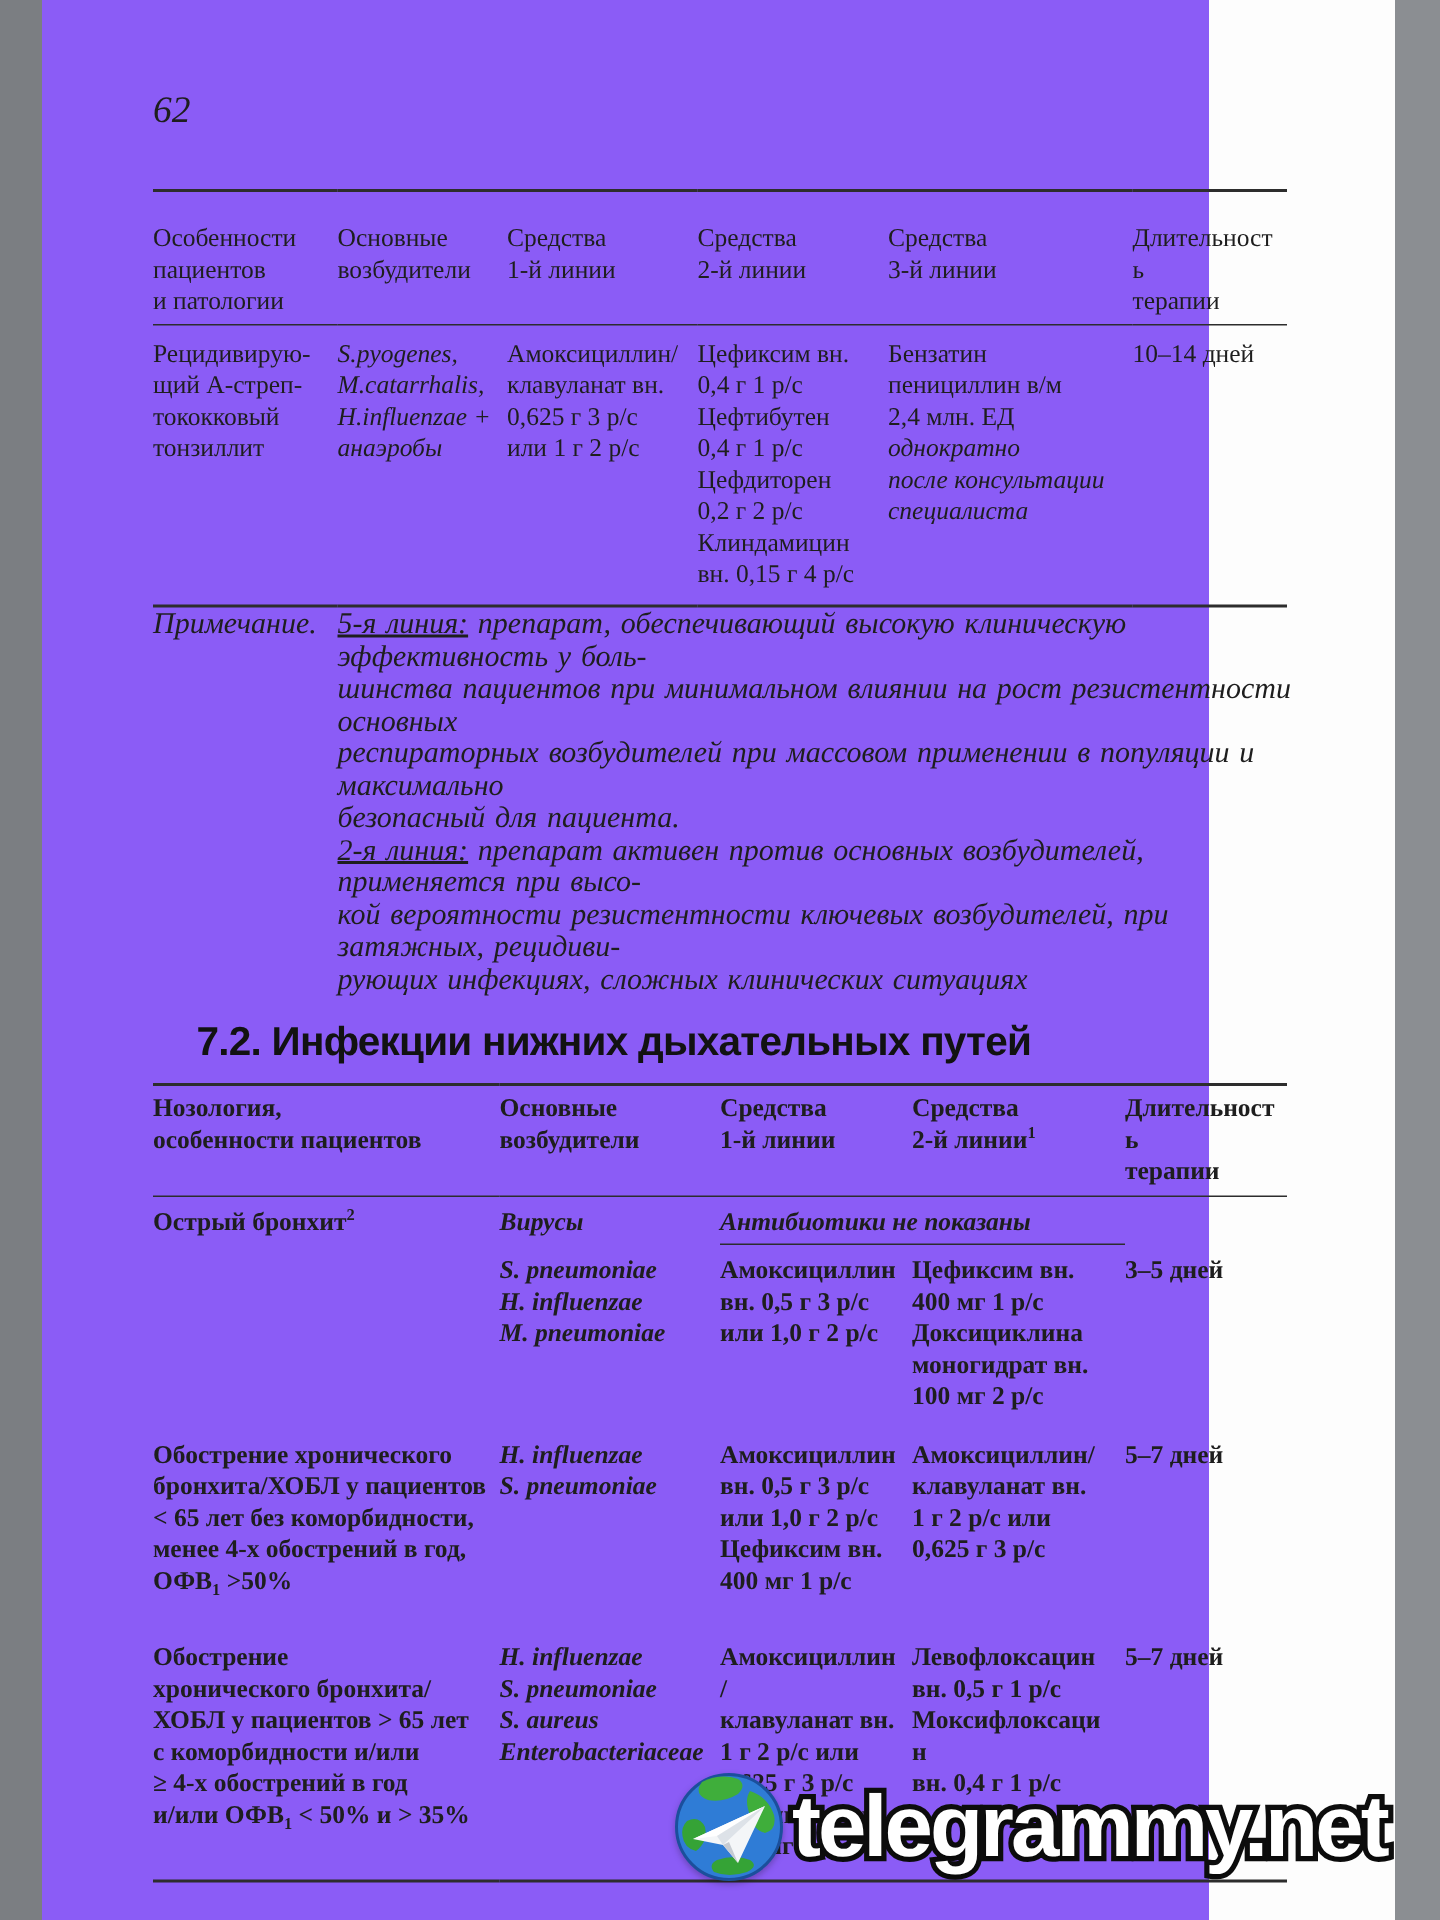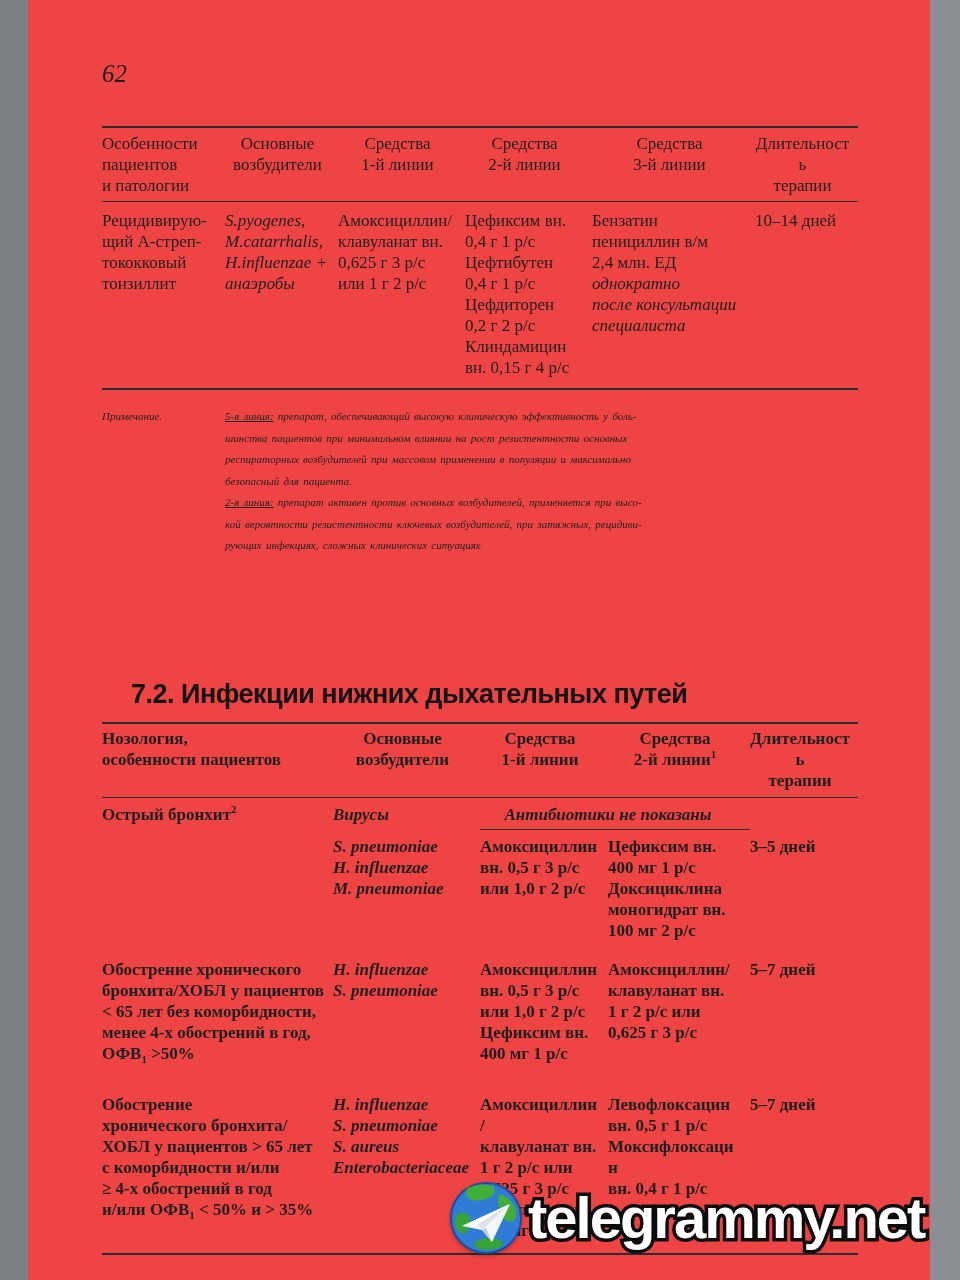--- a/index.html
+++ b/index.html
@@ -5,44 +5,44 @@
   html,body{margin:0;padding:0;}
   body{
     width:960px;height:1280px;position:relative;overflow:hidden;
     background:#fdfdfd;
     font-family:"Liberation Serif",serif;
     color:#1e1e1e;
   }
   .sidebar{position:absolute;top:0;height:1280px;}
   .sidebar.left{left:0;width:28px;background:#7b7e82;}
   .sidebar.right{left:930px;width:30px;background:#8b8e92;}
-  .page{position:absolute;left:28px;top:0;width:902px;height:1280px;background:#ef4444;}
+  .page{position:absolute;left:28px;top:0;width:778px;height:1280px;background:#8b5cf6;}
 
   .abs{position:absolute;}
 
   #page-number{left:74px;top:60px;font-size:25px;font-style:italic;}
 
   
   table{border-collapse:collapse;table-layout:fixed;width:756px;
         font-size:17px;line-height:21px;color:#1e1e1e;}
   table.rtable{border-top:2.5px solid #2d2d2d;border-bottom:2.5px solid #2d2d2d;}
   td{vertical-align:top;padding:0 8px 0 0;word-wrap:break-word;}
-  thead td{border-bottom:1.8px solid #2d2d2d;padding-top:5px;padding-bottom:5px;}
+  thead td{border-bottom:1.8px solid #2d2d2d;padding-top:20px;padding-bottom:5px;}
   .pre{white-space:pre-line;}
   .it{font-style:italic;}
-  .c-center{text-align:center;}
+  .c-center{}
   sup{font-size:11px;line-height:0;vertical-align:super;}
   sub{font-size:11px;line-height:0;vertical-align:sub;}
 
   
   #table1{left:74px;top:126px;}
   #table1 tbody td{padding-top:8px;padding-bottom:10px;}
 
   
-  #note{left:74px;top:406px;width:760px;font-style:italic;font-size:11px;
+  #note{left:74px;top:406px;width:760px;font-style:italic;font-size:20px;
         line-height:21.5px;word-spacing:1.5px;}
   #note .note-label{position:absolute;left:0;top:0;}
   #note .note-items{margin-left:123px;}
   .lead{text-decoration:underline;}
 
   
   #section-title{left:103px;top:655px;font-family:"Liberation Sans",sans-serif;
         font-weight:bold;font-size:27px;letter-spacing:-0.5px;color:#121212;margin-top:24px;}
 
   

